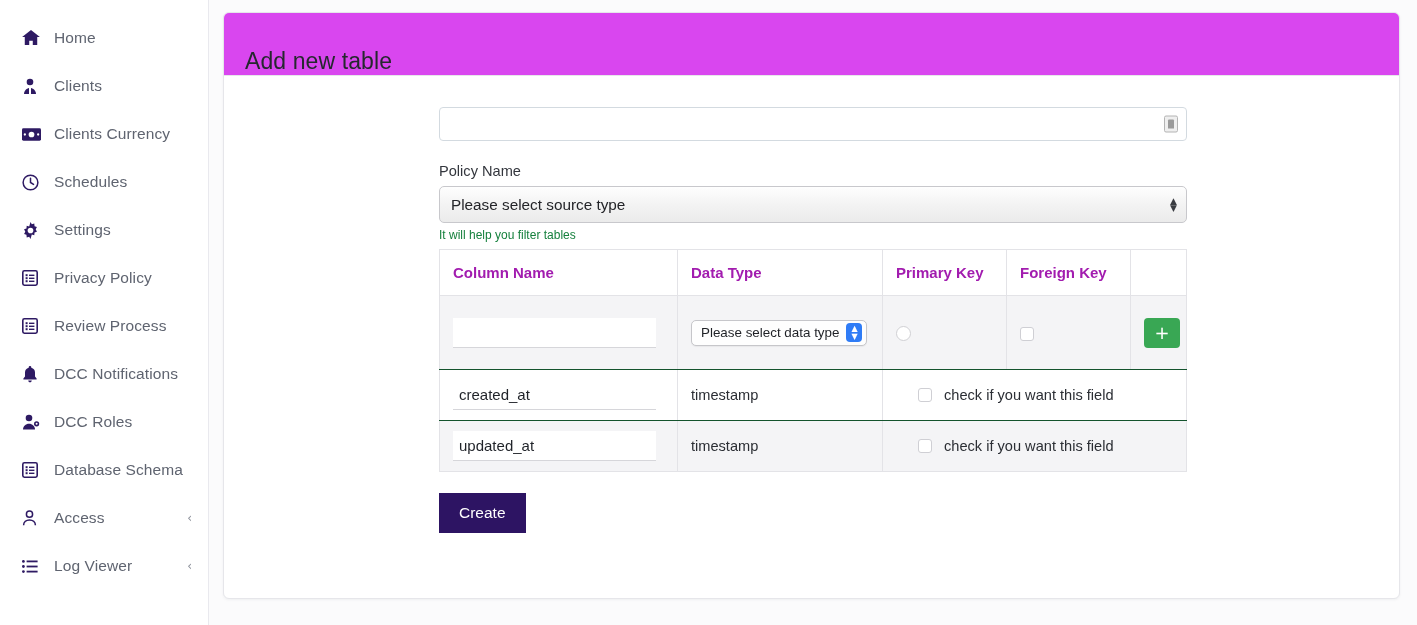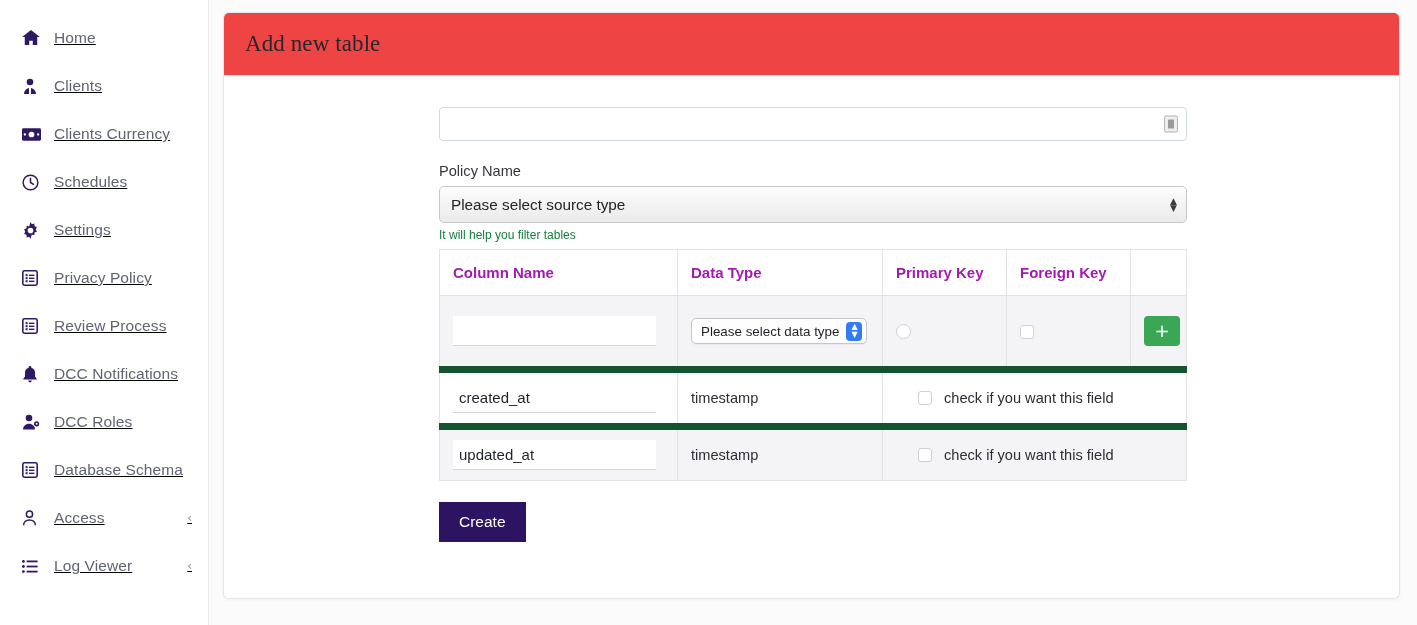--- a/index.html
+++ b/index.html
@@ -18,21 +18,20 @@
   .sidebar {
     width: 209px;
     min-width: 209px;
     height: 625px;
     background: #ffffff;
     border-right: 1px solid #e9e9ee;
     padding-top: 14px;
     overflow: hidden;
     position: relative;
     z-index: 3;
-    text-decoration: underline;
   }
   .nav-item {
     display: flex;
     align-items: center;
     height: 48px;
     padding: 0 16px 0 22px;
     cursor: pointer;
     position: relative;
   }
   .nav-item .nav-ico {
@@ -76,27 +75,26 @@
   .card {
     background: #ffffff;
     border: 1px solid #e6e6ea;
     border-radius: 6px;
     box-shadow: 0 1px 3px rgba(25,30,50,.055);
     height: 587px;
     overflow: hidden;
     position: relative;
   }
   .card-header {
-    background: #ef4444;
+    background: #d946ef;
     border-bottom: 1px solid #e6e6ea;
     height: 63px;
     display: flex;
-    align-items: center;
+    align-items: flex-end;
     padding: 0 21px;
-    font-family: Liberation Serif, serif;
   }
   .card-title {
     font-size: 23px;
     color: #25282e;
     font-weight: 400;
     letter-spacing: .1px;
   }
   .card-body {
     padding: 0;
   }
@@ -193,21 +191,21 @@
     padding: 14px 13px;
     border-right: 1px solid #e3e3e7;
     border-bottom: 1px solid #e3e3e7;
     background: #fff;
     vertical-align: middle;
   }
   table.cols th:last-child { border-right: none; }
   table.cols td {
     padding: 10px 13px;
     border-right: 1px solid #e3e3e7;
-    border-bottom: 7px solid #14532d;
+    border-bottom: 1px solid #14532d;
     font-size: 14.6px;
     color: #2b2e34;
     vertical-align: middle;
   }
   table.cols td:last-child { border-right: none; }
   table.cols tr.striped td { background: #f4f4f6; }
   table.cols tr:last-child td { border-bottom: none; }
 
   .col-c1 { width: 238px; }
   .col-c2 { width: 205px; }

